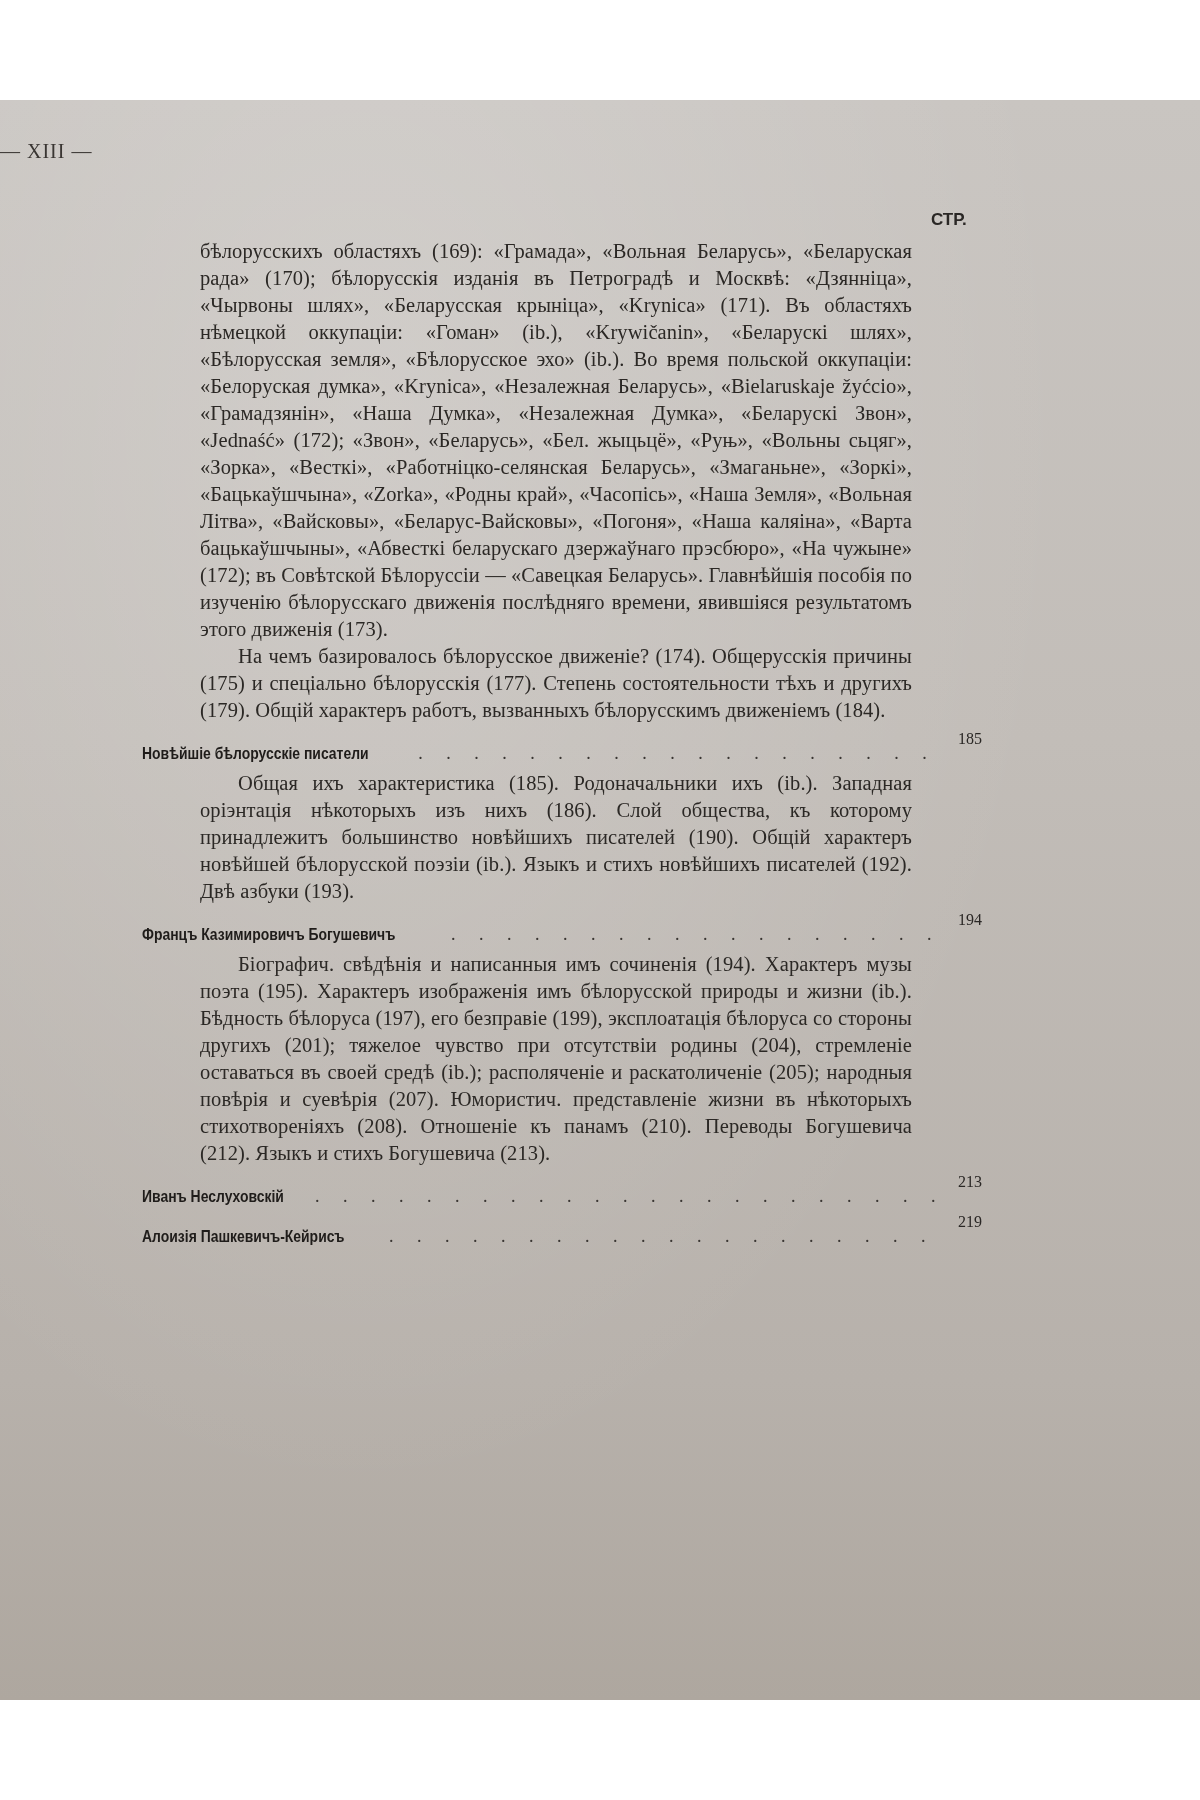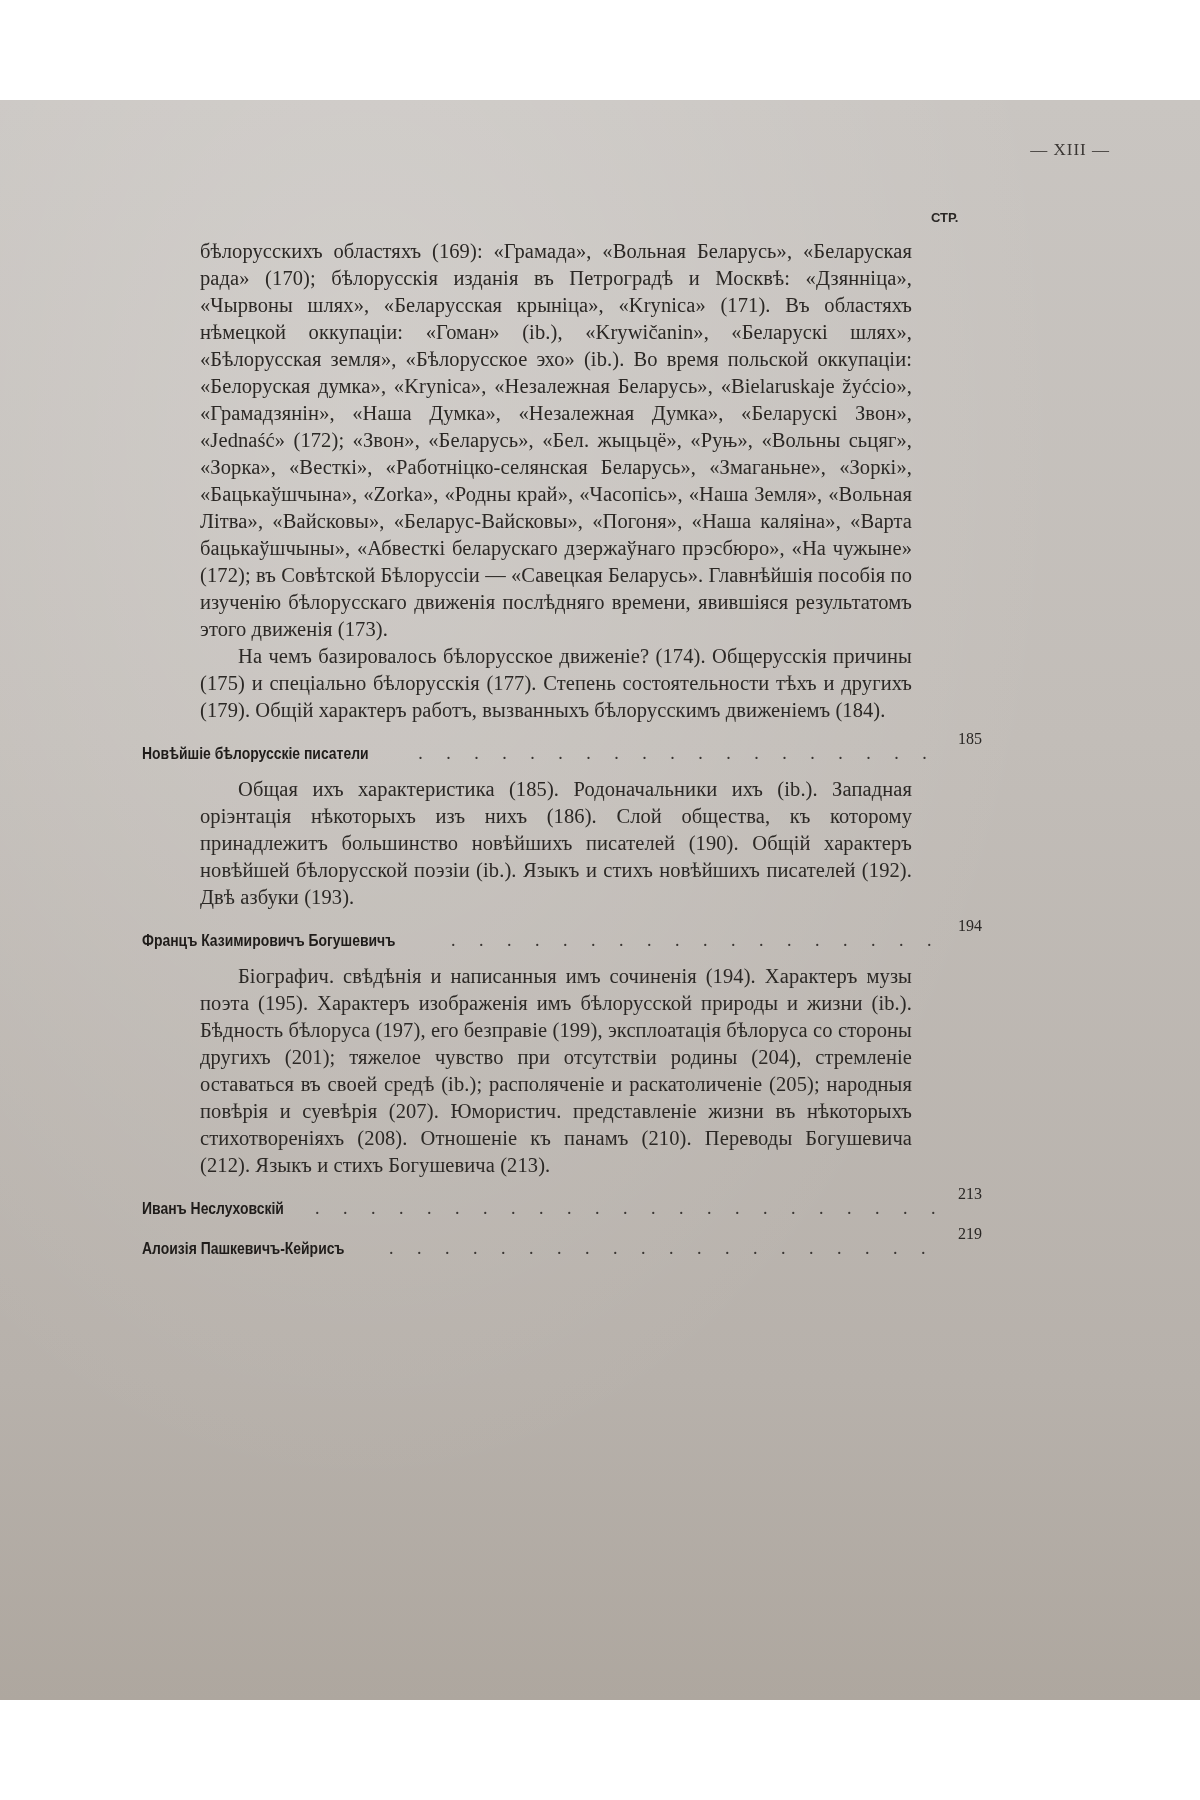--- a/index.html
+++ b/index.html
@@ -23,32 +23,32 @@
       height: 1600px;
       background:
         radial-gradient(ellipse at 30% 20%, rgba(255,255,255,0.18), rgba(255,255,255,0) 60%),
         linear-gradient(180deg, #c9c5c1 0%, #c2bdb8 40%, #b7b1ab 80%, #aea79f 100%);
     }
     .page-number {
       position: absolute;
       top: 40px;
       left: 0;
       width: 1110px;
-      text-align: right;
-      font-size: 17px;
+      text-align: left;
+      font-size: 20px;
       letter-spacing: 1px;
       color: #3a3633;
     }
     .col-label {
       position: absolute;
       top: 110px;
       left: 931px;
       font-family: "Liberation Sans", "DejaVu Sans", sans-serif;
       font-weight: bold;
-      font-size: 13px;
+      font-size: 17px;
       color: #2a2725;
     }
     .content {
       position: absolute;
       top: 138px;
       left: 142px;
       width: 840px;
     }
     .para {
       margin: 0 0 0 58px;
@@ -85,21 +85,21 @@
       color: #3a3633;
       margin-right: 40px;
     }
     .entry-page {
       position: absolute;
       right: 0;
       top: 0;
       font-size: 16px;
       color: #2a2725;
     }
-    .entry-body { margin-top: 12px; }
+    .entry-body { margin-top: 6px; }
   </style>
 </head>
 <body>
 
 <div class="page">
   <div class="page-number">— XIII —</div>
   <div class="col-label">СТР.</div>
 
   <div class="content">
     <p class="para">бѣлорусскихъ областяхъ (169): «Грамада», «Вольная Беларусь», «Беларуская рада» (170); бѣлорусскія изданія въ Петроградѣ и Москвѣ: «Дзянніца», «Чырвоны шлях», «Беларусская крыніца», «Krynica» (171). Въ областяхъ нѣмецкой оккупаціи: «Гоман» (ib.), «Krywičanin», «Беларускі шлях», «Бѣлорусская земля», «Бѣлорусское эхо» (ib.). Во время польской оккупаціи: «Белоруская думка», «Krynica», «Незалежная Беларусь», «Bielaruskaje žyćcio», «Грамадзянін», «Наша Думка», «Незалежная Думка», «Беларускі Звон», «Jednaść» (172); «Звон», «Беларусь», «Бел. жыцьцё», «Руњ», «Вольны сьцяг», «Зорка», «Весткі», «Работніцко-селянская Беларусь», «Змаганьне», «Зоркі», «Бацькаўшчына», «Zorka», «Родны край», «Часопісь», «Наша Земля», «Вольная Літва», «Вайсковы», «Беларус-Вайсковы», «Погоня», «Наша каляіна», «Варта бацькаўшчыны», «Абвесткі беларускаго дзержаўнаго прэсбюро», «На чужыне» (172); въ Совѣтской Бѣлоруссіи — «Савецкая Беларусь». Главнѣйшія пособія по изученію бѣлорусскаго движенія послѣдняго времени, явившіяся результатомъ этого движенія (173).</p>

